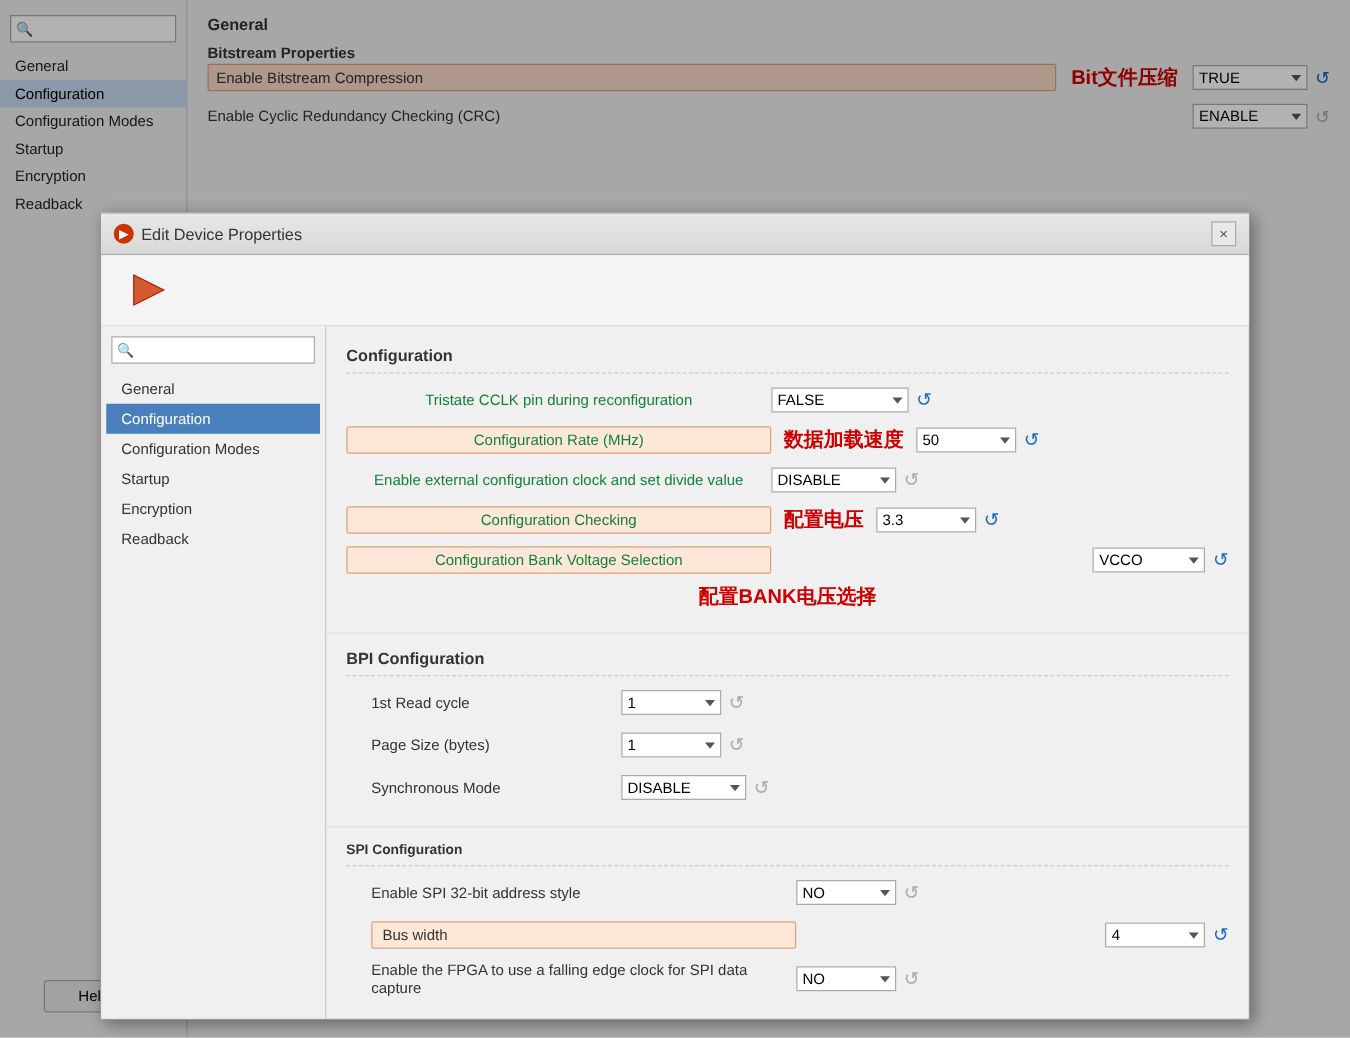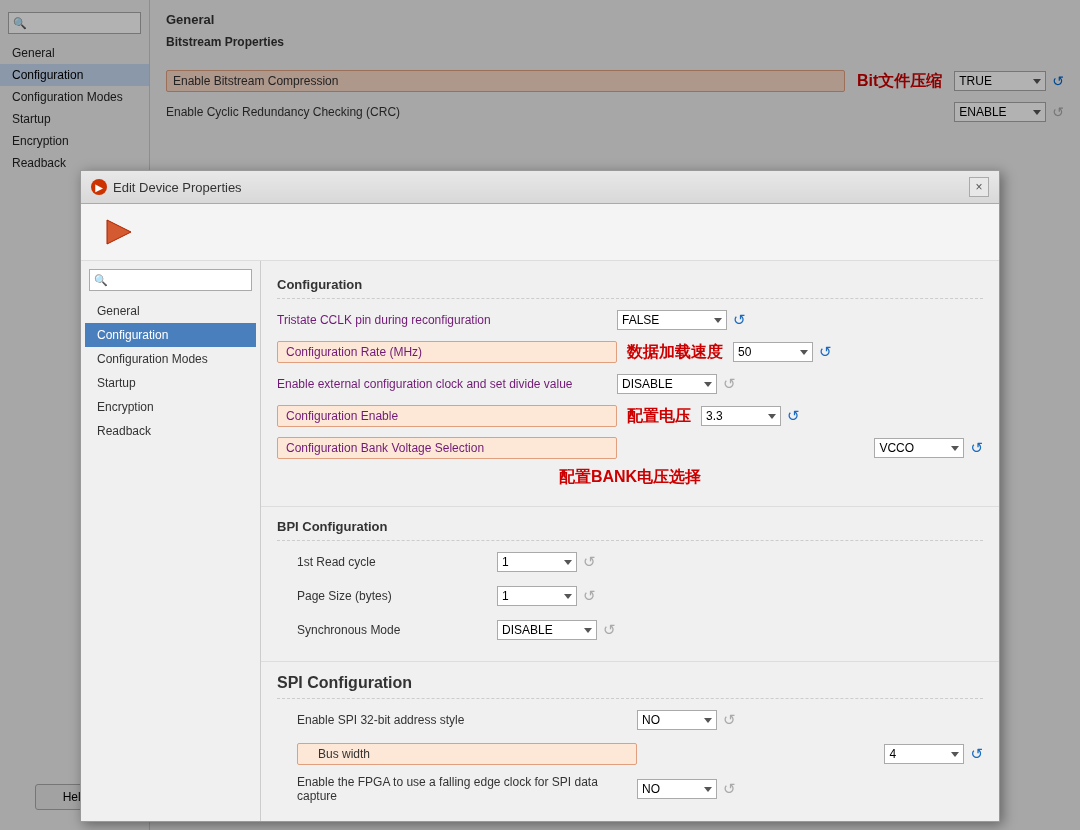--- a/index.html
+++ b/index.html
@@ -55,21 +55,21 @@
       font-size: 13px;
       font-weight: bold;
       color: #333;
       margin-bottom: 8px;
     }
 
     .bg-section-subtitle {
       font-size: 12px;
       font-weight: bold;
       color: #333;
-      margin-bottom: 19px;
+      margin-bottom: 0;
     }
 
     .bg-row {
       display: flex;
       align-items: center;
       margin-bottom: 6px;
       padding: 2px 0;
     }
 
     .bg-row-label {
@@ -278,22 +278,23 @@
     .config-row {
       display: flex;
       align-items: center;
       margin-bottom: 6px;
       min-height: 26px;
     }
 
     .config-label {
       width: 340px;
       font-size: 12px;
-      color: #701a75;
+      color: #15803d;
       flex-shrink: 0;
+      text-align: center;
     }
 
     .config-label.highlight {
       background: #fde8d8;
       border: 1px solid #e0a080;
       padding: 3px 8px;
       border-radius: 2px;
     }
 
     .config-select {
@@ -360,21 +361,21 @@
       font-size: 12px;
       color: #333;
     }
 
     .spi-section {
       padding: 6px 16px 10px 16px;
       border-top: 1px solid #ddd;
     }
 
     .spi-section-title {
-      font-size: 16px;
+      font-size: 11px;
       font-weight: bold;
       color: #333;
       padding: 6px 0;
       border-bottom: 1px dashed #ccc;
       margin-bottom: 8px;
     }
 
     .spi-row {
       display: flex;
       align-items: center;
@@ -385,21 +386,21 @@
 
     .spi-label {
       width: 340px;
       font-size: 12px;
       color: #333;
     }
 
     .spi-label.highlight {
       background: #fde8d8;
       border: 1px solid #e0a080;
-      padding: 3px 20px;
+      padding: 3px 8px;
       border-radius: 2px;
     }
 
     .modal-main-wrapper {
       position: relative;
       flex: 1;
       overflow: hidden;
       display: flex;
     }
 
@@ -539,21 +540,21 @@
               <div class="config-row">
                 <div class="config-label">Enable external configuration clock and set divide value</div>
                 <div class="config-select" style="width:100px;">
                   <span class="config-select-text">DISABLE</span>
                   <span class="arrow-down"></span>
                 </div>
                 <span class="config-reset" style="color:#aaa;">↺</span>
               </div>
 
               <div class="config-row">
-                <div class="config-label highlight">Configuration Enable</div>
+                <div class="config-label highlight">Configuration Checking</div>
                 <span class="annotation-text">配置电压</span>
                 <div class="config-select" style="width:80px;">
                   <span class="config-select-text">3.3</span>
                   <span class="arrow-down"></span>
                 </div>
                 <span class="config-reset">↺</span>
               </div>
 
               <div class="config-row">
                 <div class="config-label highlight">Configuration Bank Voltage Selection</div>

